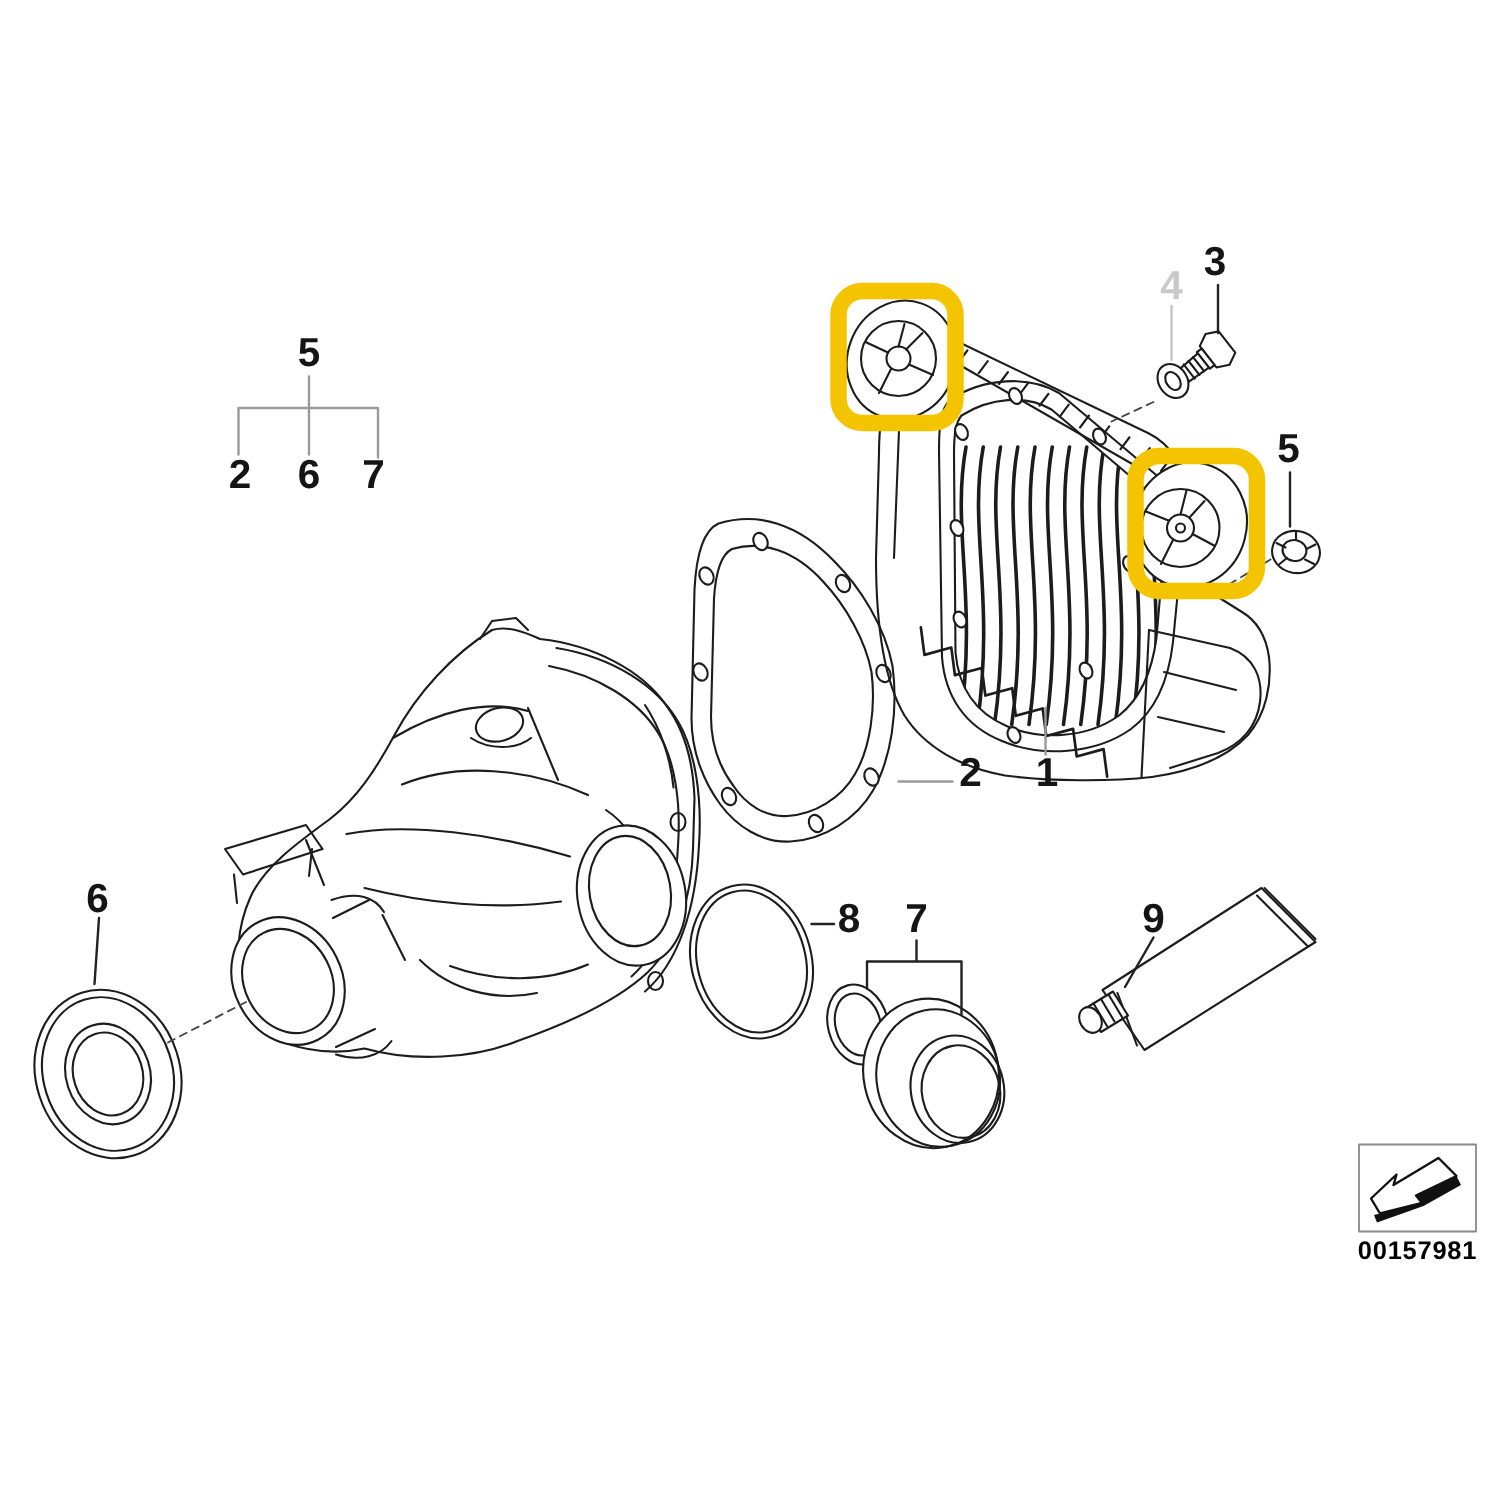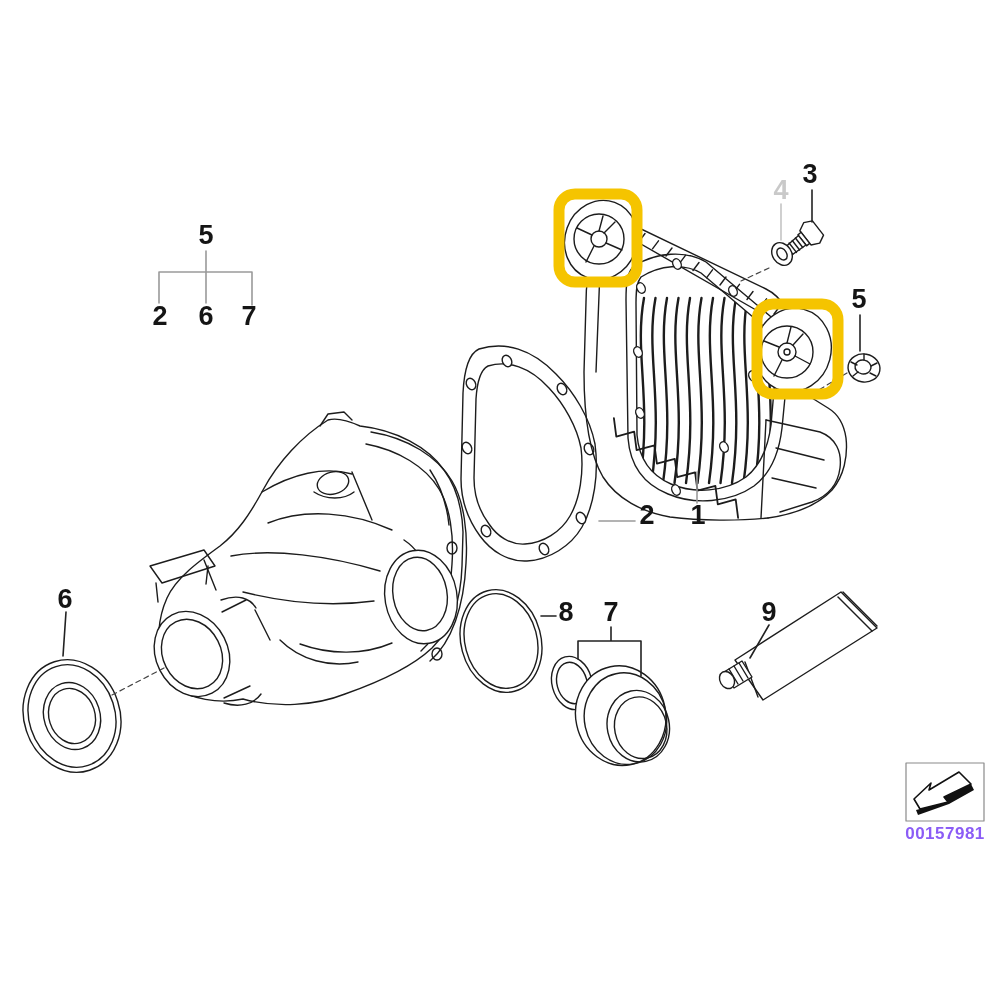--- a/index.html
+++ b/index.html
@@ -3,21 +3,21 @@
 <meta charset="utf-8">
 <style>
   html,body{margin:0;padding:0;background:#fff;}
   .stage{position:relative;width:1000px;height:1000px;background:#fff;overflow:hidden;
          font-family:"Liberation Sans",sans-serif;}
   svg{position:absolute;left:0;top:0;}
   .lbl{position:absolute;transform:translateX(-50%);font:700 27px "Liberation Sans",sans-serif;
        color:#151515;line-height:1;white-space:nowrap;}
   .lbl.muted{color:#c9c9c9;}
   .partnum{position:absolute;transform:translateX(-50%);font:700 17px "Liberation Sans",sans-serif;
-       color:#8b5cf6;letter-spacing:.5px;}
+       color:#000000;letter-spacing:.5px;}
 </style>
 </head>
 <body>
 
 <div class="stage">
 
 <svg id="art" width="1000" height="1000" viewBox="0 0 1000 1000">
   <defs>
     <clipPath id="rimClip">
       <path d="M641,277 C660,265 684,263 701,273 L760,323 C772,334 778,348 776,367 L771,425

